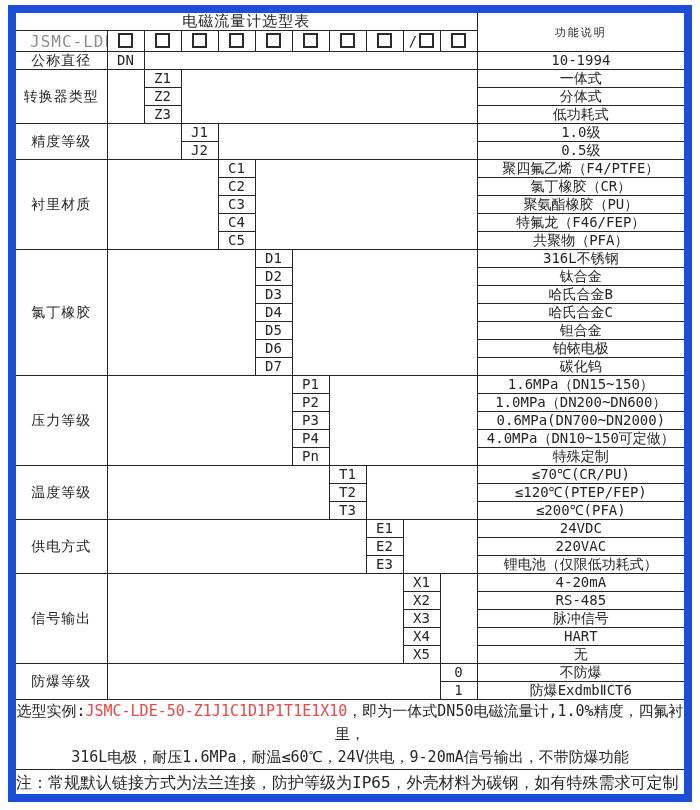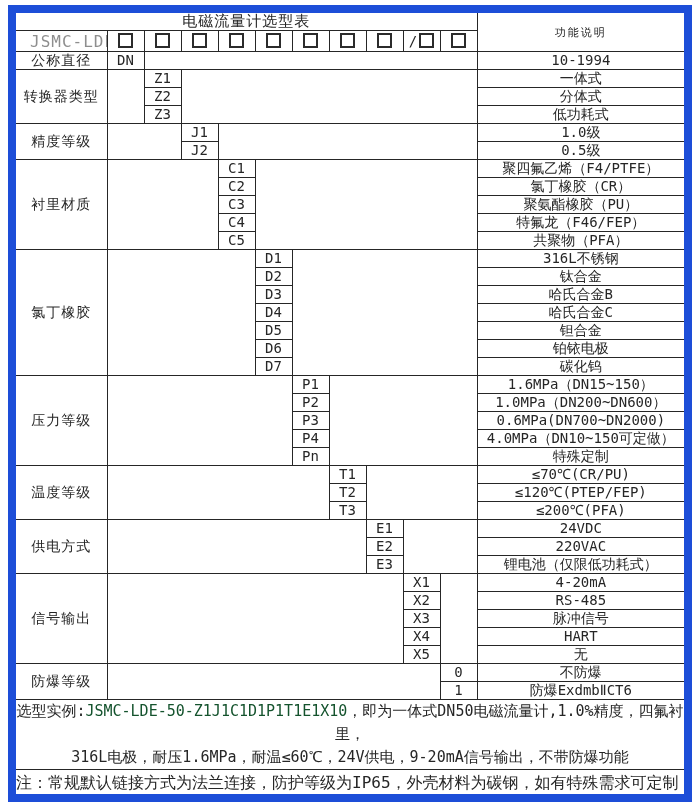--- a/index.html
+++ b/index.html
@@ -11,21 +11,21 @@
         font-size:14px;padding:0;overflow:hidden;white-space:nowrap;line-height:17px;}
   tr.g{height:18px;}
   td.title-cell{font-size:15px;letter-spacing:1px;}
   td.func-cell{font-size:11px;letter-spacing:2px;}
   td.model-cell{text-align:left;padding-left:14px;color:#8e8e8e;letter-spacing:1px;font-size:16px;}
   td.label-cell{letter-spacing:1px;}
   .cb{display:inline-block;width:11px;height:11px;border:2px solid #2b2b2b;vertical-align:middle;margin-top:-2px;background:#fff;}
   .slash{display:inline-block;margin-right:2px;font-size:14px;}
   td.ex-cell{height:46px;font-size:15px;line-height:23px;white-space:normal;}
   .ex-line{text-align:center;}
-  .muted{color:#14532d;}
+  .muted{color:#ef4444;}
   td.note-cell{height:24px;text-align:left;padding-left:0;font-size:16px;white-space:nowrap;}
 </style>
 </head>
 <body>
 
 <div class="page">
 <table class="sel">
   <colgroup>
     <col style="width:95px">
     <col style="width:37px">

